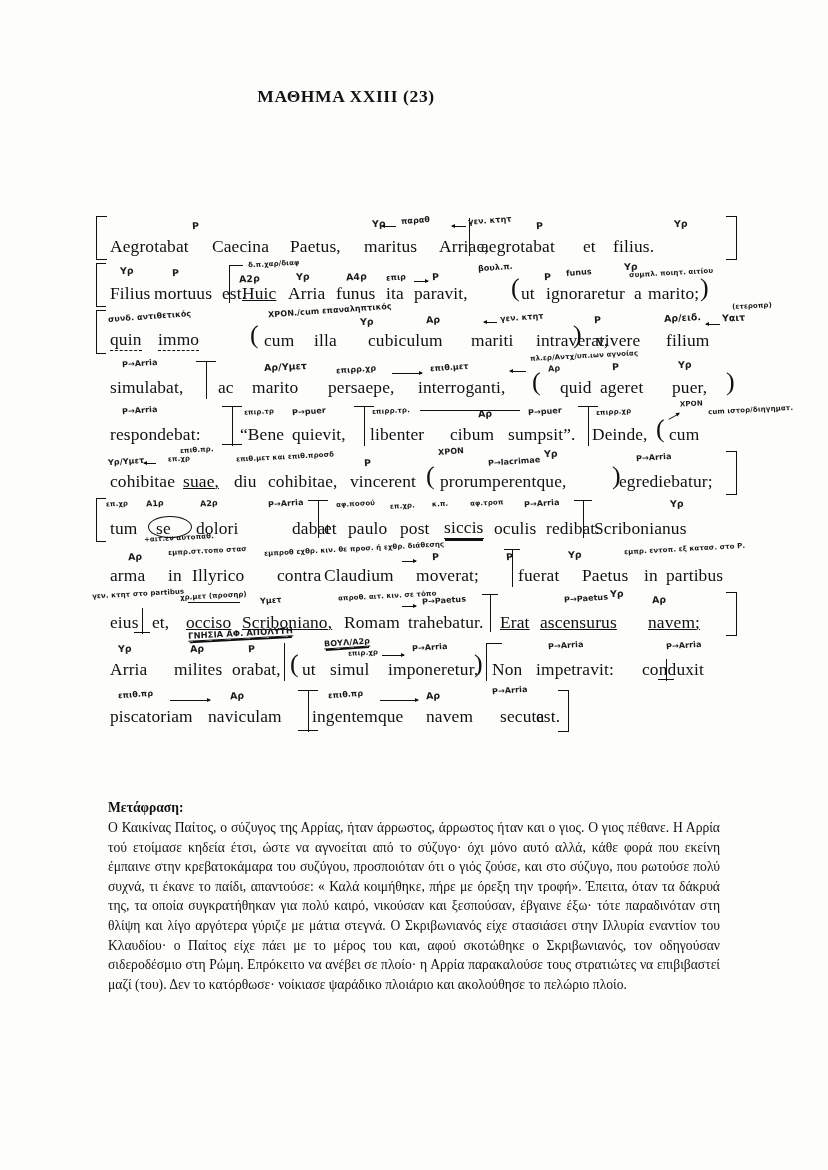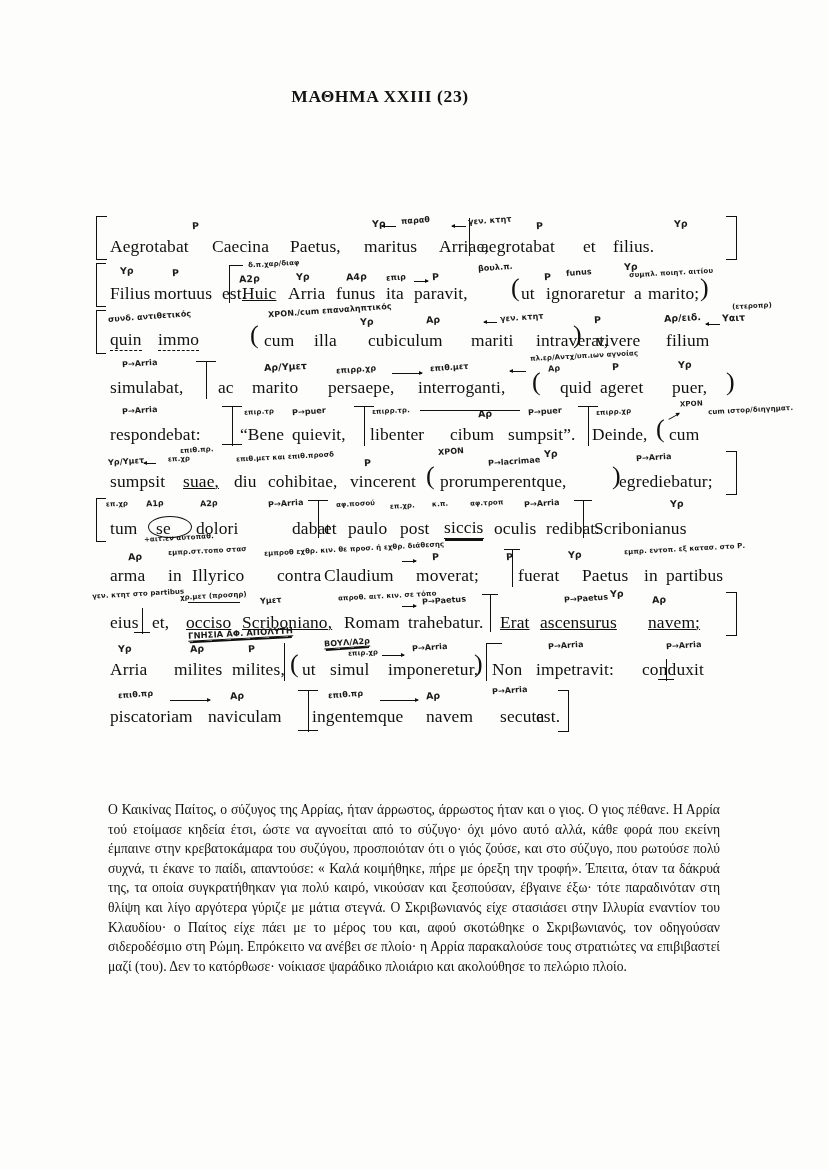--- a/index.html
+++ b/index.html
@@ -22,21 +22,20 @@
     background: #fdfdfc;
   }
 
   
   .title-block {
     position: absolute;
     left: 0;
     top: 86px;
     width: 692px;
     text-align: center;
-    margin-left: 34px;
   }
   .lesson-title {
     font-size: 17.5px;
     font-weight: bold;
     letter-spacing: 0.6px;
     color: #131313;
   }
   .lesson-subtitle {
     margin-top: 38px;
     font-size: 17px;
@@ -330,21 +329,21 @@
       <span class="ann xs" style="left:140px; top:4px;">επιθ.μετ και επιθ.προσδ</span>
       <span class="ann" style="left:268px; top:8px;">Ρ</span>
       <span class="ann sm" style="left:342px; top:-2px;">ΧΡΟΝ</span>
       <span class="ann sm" style="left:392px; top:8px;">Ρ→lacrimae</span>
       <span class="ann" style="left:448px; top:-1px;">Υρ</span>
       <span class="ann sm" style="left:540px; top:4px;">Ρ→Arria</span>
       <div class="arrow rev" style="left:48px; top:14px; width:12px;"></div>
       <span class="paren" style="left:330px; top:14px;">(</span>
       <span class="paren" style="left:516px; top:14px;">)</span>
 
-      <span class="lat" style="left:14px;">sumpsit</span>
+      <span class="lat" style="left:14px;">cohibitae</span>
       <span class="lat uline" style="left:80px;margin-left:7px;">suae,</span>
       <span class="lat" style="left:138px;">diu</span>
       <span class="lat" style="left:172px;">cohibitae,</span>
       <span class="lat" style="left:254px;">vincerent</span>
       <span class="lat" style="left:344px;">prorumperentque,</span>
       <span class="lat" style="left:523px;">egrediebatur;</span>
     </div>
 
     <div class="latin-line">
       <div class="brk left" style="left:0px; top:2px; width:9px; height:42px;"></div>
@@ -448,21 +447,21 @@
       <span class="ann xs" style="left:252px; top:12px;">επιρ.χρ</span>
       <span class="ann sm" style="left:316px; top:6px;">Ρ→Arria</span>
       <span class="ann sm" style="left:452px; top:4px;">Ρ→Arria</span>
       <span class="ann sm" style="left:570px; top:4px;">Ρ→Arria</span>
       <div class="arrow" style="left:286px; top:18px; width:22px;"></div>
       <span class="paren" style="left:194px; top:14px;">(</span>
       <span class="paren" style="left:378px; top:14px;">)</span>
 
       <span class="lat" style="left:14px;">Arria</span>
       <span class="lat" style="left:78px;">milites</span>
-      <span class="lat" style="left:136px;">milites,</span>
+      <span class="lat" style="left:136px;">orabat,</span>
       <span class="lat" style="left:206px;">ut</span>
       <span class="lat" style="left:234px;text-align:right;">simul</span>
       <span class="lat" style="left:292px;">imponeretur.</span>
       <span class="lat" style="left:396px;">Non</span>
       <span class="lat" style="left:440px;">impetravit:</span>
       <span class="lat" style="left:546px;">conduxit</span>
     </div>
 
     <div class="latin-line">
       <div class="brk right" style="left:462px; top:6px; width:10px; height:40px;"></div>
@@ -482,16 +481,17 @@
       <span class="lat" style="left:112px;">naviculam</span>
       <span class="lat" style="left:216px;">ingentemque</span>
       <span class="lat" style="left:330px;">navem</span>
       <span class="lat" style="left:404px;">secuta</span>
       <span class="lat" style="left:440px;">est.</span>
     </div>
 
   </div>
 
   <div class="translation">
+    <div class="trans-head">Μετάφραση:</div>
     <div class="trans-body">Ο Καικίνας Παίτος, ο σύζυγος της Αρρίας, ήταν άρρωστος, άρρωστος ήταν και ο γιος. Ο γιος πέθανε. Η Αρρία τού ετοίμασε κηδεία έτσι, ώστε να αγνοείται από το σύζυγο· όχι μόνο αυτό αλλά, κάθε φορά που εκείνη έμπαινε στην κρεβατοκάμαρα του συζύγου, προσποιόταν ότι ο γιός ζούσε, και στο σύζυγο, που ρωτούσε πολύ συχνά, τι έκανε το παίδι, απαντούσε: « Καλά κοιμήθηκε, πήρε με όρεξη την τροφή». Έπειτα, όταν τα δάκρυά της, τα οποία συγκρατήθηκαν για πολύ καιρό, νικούσαν και ξεσπούσαν, έβγαινε έξω· τότε παραδινόταν στη θλίψη και λίγο αργότερα γύριζε με μάτια στεγνά. Ο Σκριβωνιανός είχε στασιάσει στην Ιλλυρία εναντίον του Κλαυδίου· ο Παίτος είχε πάει με το μέρος του και, αφού σκοτώθηκε ο Σκριβωνιανός, τον οδηγούσαν σιδεροδέσμιο στη Ρώμη. Επρόκειτο να ανέβει σε πλοίο· η Αρρία παρακαλούσε τους στρατιώτες να επιβιβαστεί μαζί (του). Δεν το κατόρθωσε· νοίκιασε ψαράδικο πλοιάριο και ακολούθησε το πελώριο πλοίο.</div>
   </div>
 
 </div>
 
 </body></html>

